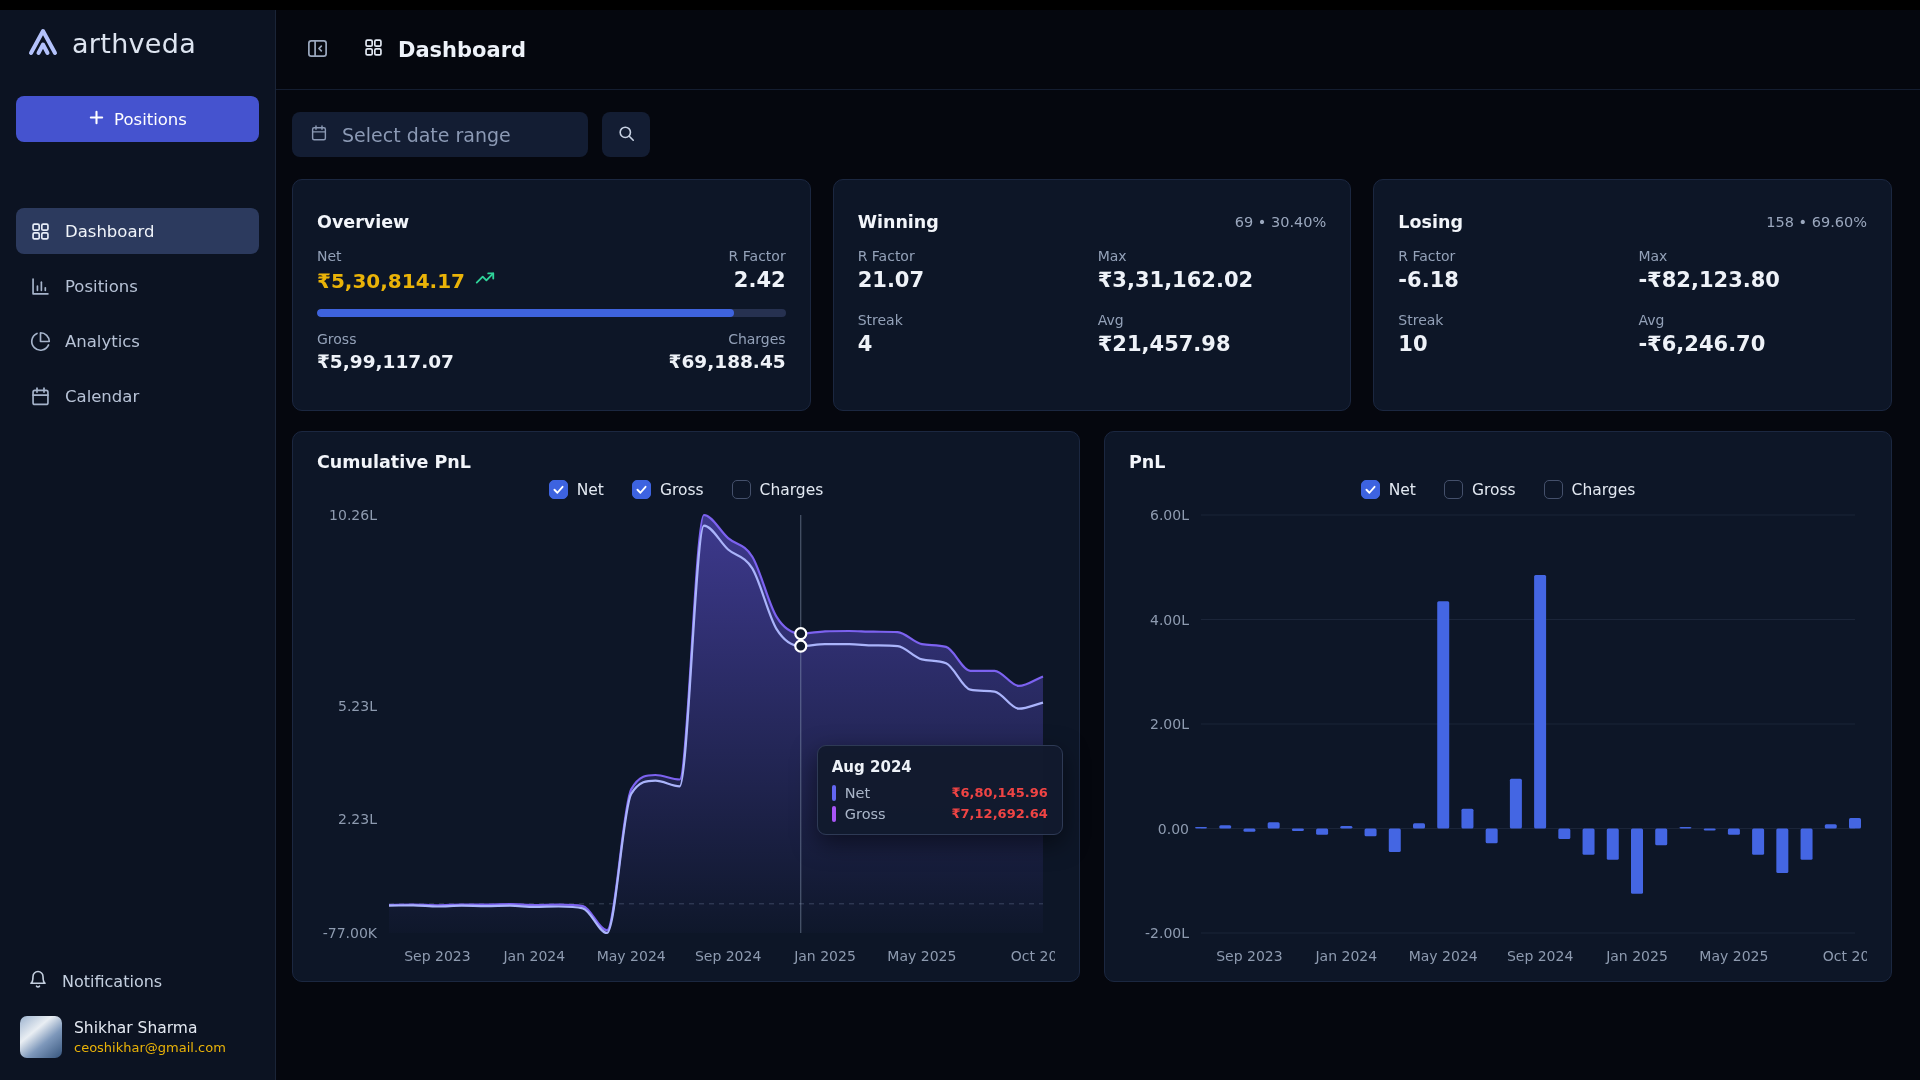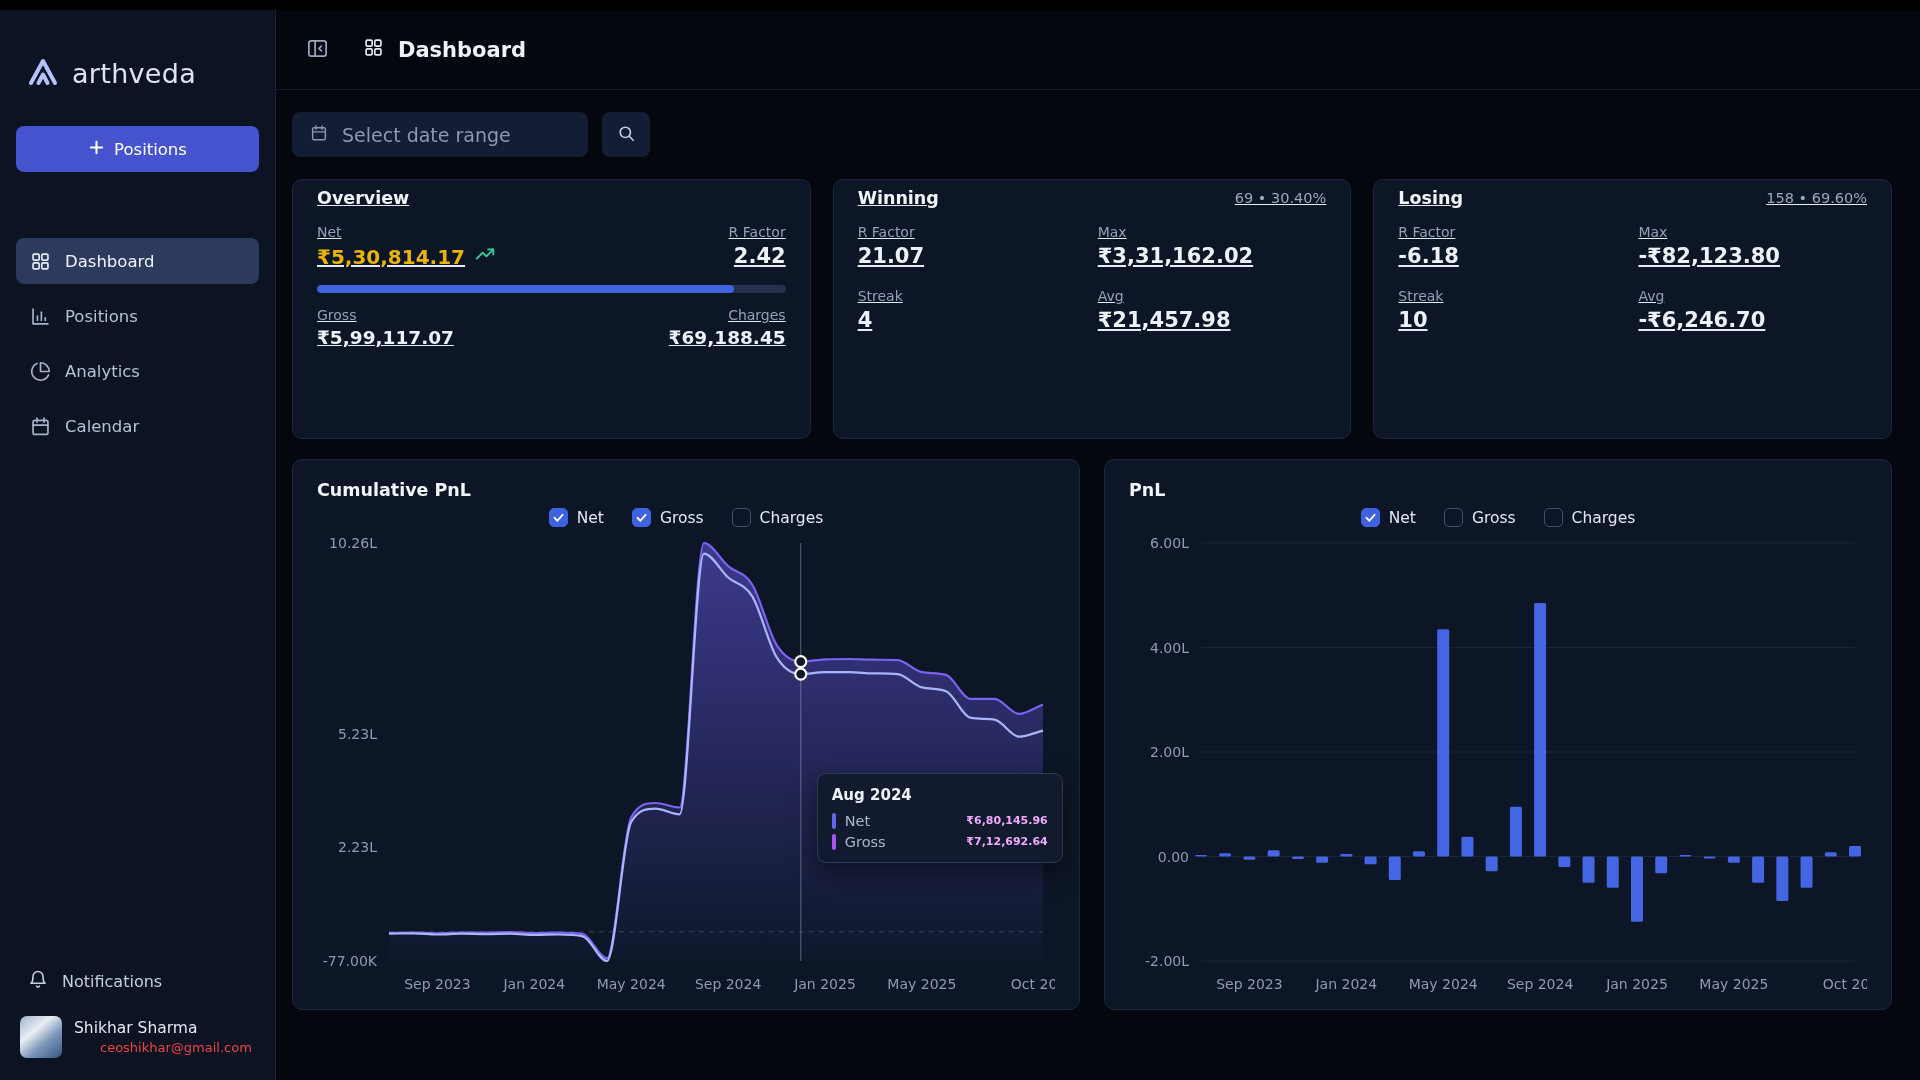--- a/index.html
+++ b/index.html
@@ -4,50 +4,50 @@
 <style>
   * { box-sizing: border-box; margin: 0; padding: 0; }
   html, body { width: 1920px; height: 1080px; overflow: hidden; background: #000; }
   body { font-family: "DejaVu Sans", "Liberation Sans", sans-serif; color: #e5eaf3; }
 
   .top-strip { height: 10px; background: #000; }
   .app { display: flex; height: 1070px; }
 
   
   .sidebar { width: 276px; background: #0c1322; border-right: 1px solid #1a2437; display: flex; flex-direction: column; flex-shrink: 0; }
-  .logo-row { display: flex; align-items: center; gap: 12px; padding: 44px 26px 18px 26px; cursor: pointer; }
+  .logo-row { display: flex; align-items: center; gap: 12px; padding: 14px 26px 18px 26px; cursor: pointer; }
   .logo-text { font-size: 27px; font-weight: 500; color: #dde4f0; letter-spacing: .3px; }
   .btn-primary { margin: 16px 16px 6px 16px; height: 46px; border: none; border-radius: 8px; background: #4553cf; color: #fff; font-size: 16.5px; font-weight: 500; display: flex; align-items: center; justify-content: center; gap: 9px; cursor: pointer; font-family: inherit; }
   .nav { margin-top: 60px; display: flex; flex-direction: column; gap: 9px; }
   .nav-item { height: 46px; margin: 0 16px; padding: 0 14px; border-radius: 8px; display: flex; align-items: center; gap: 14px; color: #b7c2d6; font-size: 16.5px; cursor: pointer; }
   .nav-item.active { background: #2c3a5e; color: #f0f4fa; }
   .nav-icon { display: flex; align-items: center; color: #a6b4cb; }
   .nav-item.active .nav-icon { color: #e7edf8; }
   .sidebar-bottom { margin-top: auto; padding: 0 16px 22px 16px; }
   .notif-row { height: 46px; padding: 0 12px; display: flex; align-items: center; gap: 14px; color: #c4cfdf; font-size: 16px; border-radius: 8px; cursor: pointer; }
   .profile-row { margin-top: 12px; padding: 0 4px; display: flex; align-items: center; gap: 12px; cursor: pointer; }
   .avatar { width: 42px; height: 42px; border-radius: 7px; flex-shrink: 0; background: linear-gradient(140deg, #9db3cf 0%, #e9eef3 35%, #7e98bb 62%, #36557d 100%); }
   .profile-name { font-size: 15.5px; color: #e4e9f2; }
-  .profile-email { font-size: 13px; color: #ef4444; margin-top: 3px; margin-left: 26px; }
+  .profile-email { font-size: 13px; color: #eab308; margin-top: 3px; }
 
   
   .main { flex: 1; background: #05070e; display: flex; flex-direction: column; min-width: 0; }
   .main-header { height: 80px; flex-shrink: 0; padding: 0 28px 0 26px; display: flex; align-items: center; gap: 30px; border-bottom: 1px solid #141d30; }
   .icon-btn { background: none; border: none; color: #9aa7bd; display: flex; align-items: center; cursor: pointer; padding: 4px; }
   .header-title-group { display: flex; align-items: center; gap: 14px; color: #eef2f9; }
   .page-title { font-size: 21px; font-weight: 600; }
 
   .content { padding: 22px 28px 0 16px; display: flex; flex-direction: column; }
   .toolbar { display: flex; gap: 14px; }
   .date-range-btn { width: 296px; height: 45px; background: #131d33; border: none; border-radius: 8px; display: flex; align-items: center; gap: 14px; padding: 0 18px; color: #8b99b4; font-size: 19px; cursor: pointer; font-family: inherit; }
   .search-btn { width: 48px; height: 45px; background: #131d33; border: none; border-radius: 8px; display: flex; align-items: center; justify-content: center; color: #c7d1e2; cursor: pointer; }
 
   .card { background: #0d1627; border: 1px solid #1b2740; border-radius: 10px; }
   .stats-row { margin-top: 22px; display: grid; grid-template-columns: 1fr 1fr 1fr; gap: 22px; }
-  .stat-card { height: 260px; padding: 8px 24px; text-decoration: underline; }
+  .stat-card { height: 232px; padding: 32px 24px; }
   .card-head { display: flex; align-items: center; justify-content: space-between; }
   .card-title { font-size: 17.5px; font-weight: 600; color: #f2f5fa; }
   .count-badge { font-size: 14.5px; color: #9aa7bd; }
   .lbl { font-size: 14px; color: #93a1b8; }
   .val { font-size: 21px; font-weight: 600; color: #eef2f8; margin-top: 4px; }
   .val.sm { font-size: 18.5px; }
   .ov-row { display: flex; justify-content: space-between; align-items: flex-start; margin-top: 16px; }
   .cell.right { text-align: right; }
   .net-val { display: flex; align-items: center; gap: 9px; font-size: 20px; font-weight: 700; color: #eab308; margin-top: 3px; }
   .progress { margin-top: 15px; height: 8px; border-radius: 5px; background: #263150; overflow: hidden; }
@@ -63,21 +63,21 @@
   .checkbox.checked { background: #3d63e0; border-color: #3d63e0; }
   .checkbox.checked svg { visibility: visible; }
   .chart-plot { flex: 1; position: relative; margin-top: 6px; min-height: 0; }
   .svg-host { position: absolute; inset: 0; }
   .chart-plot svg text { fill: #8e9bb0; font-size: 14px; font-family: "DejaVu Sans", "Liberation Sans", sans-serif; }
   .tooltip { position: absolute; width: 246px; background: rgba(18,26,45,0.97); border: 1px solid #2e3a55; border-radius: 9px; padding: 12px 14px; box-shadow: 0 8px 24px rgba(0,0,0,.5); z-index: 5; }
   .tt-title { font-size: 15px; font-weight: 600; color: #eef2f8; margin-bottom: 9px; }
   .tt-row { display: flex; align-items: center; gap: 9px; margin-top: 5px; }
   .sw { width: 4px; height: 16px; border-radius: 2px; flex-shrink: 0; }
   .tt-lbl { font-size: 14.5px; color: #aab6c9; }
-  .tt-val { font-size: 11px; font-weight: 600; color: #f0abfc; margin-left: auto; }
+  .tt-val { font-size: 13px; font-weight: 600; color: #ef4444; margin-left: auto; }
 </style>
 </head>
 <body>
 
 <div class="top-strip"></div>
 <div class="app">
 
   <aside class="sidebar">
     <div class="logo-row">
       <span>

